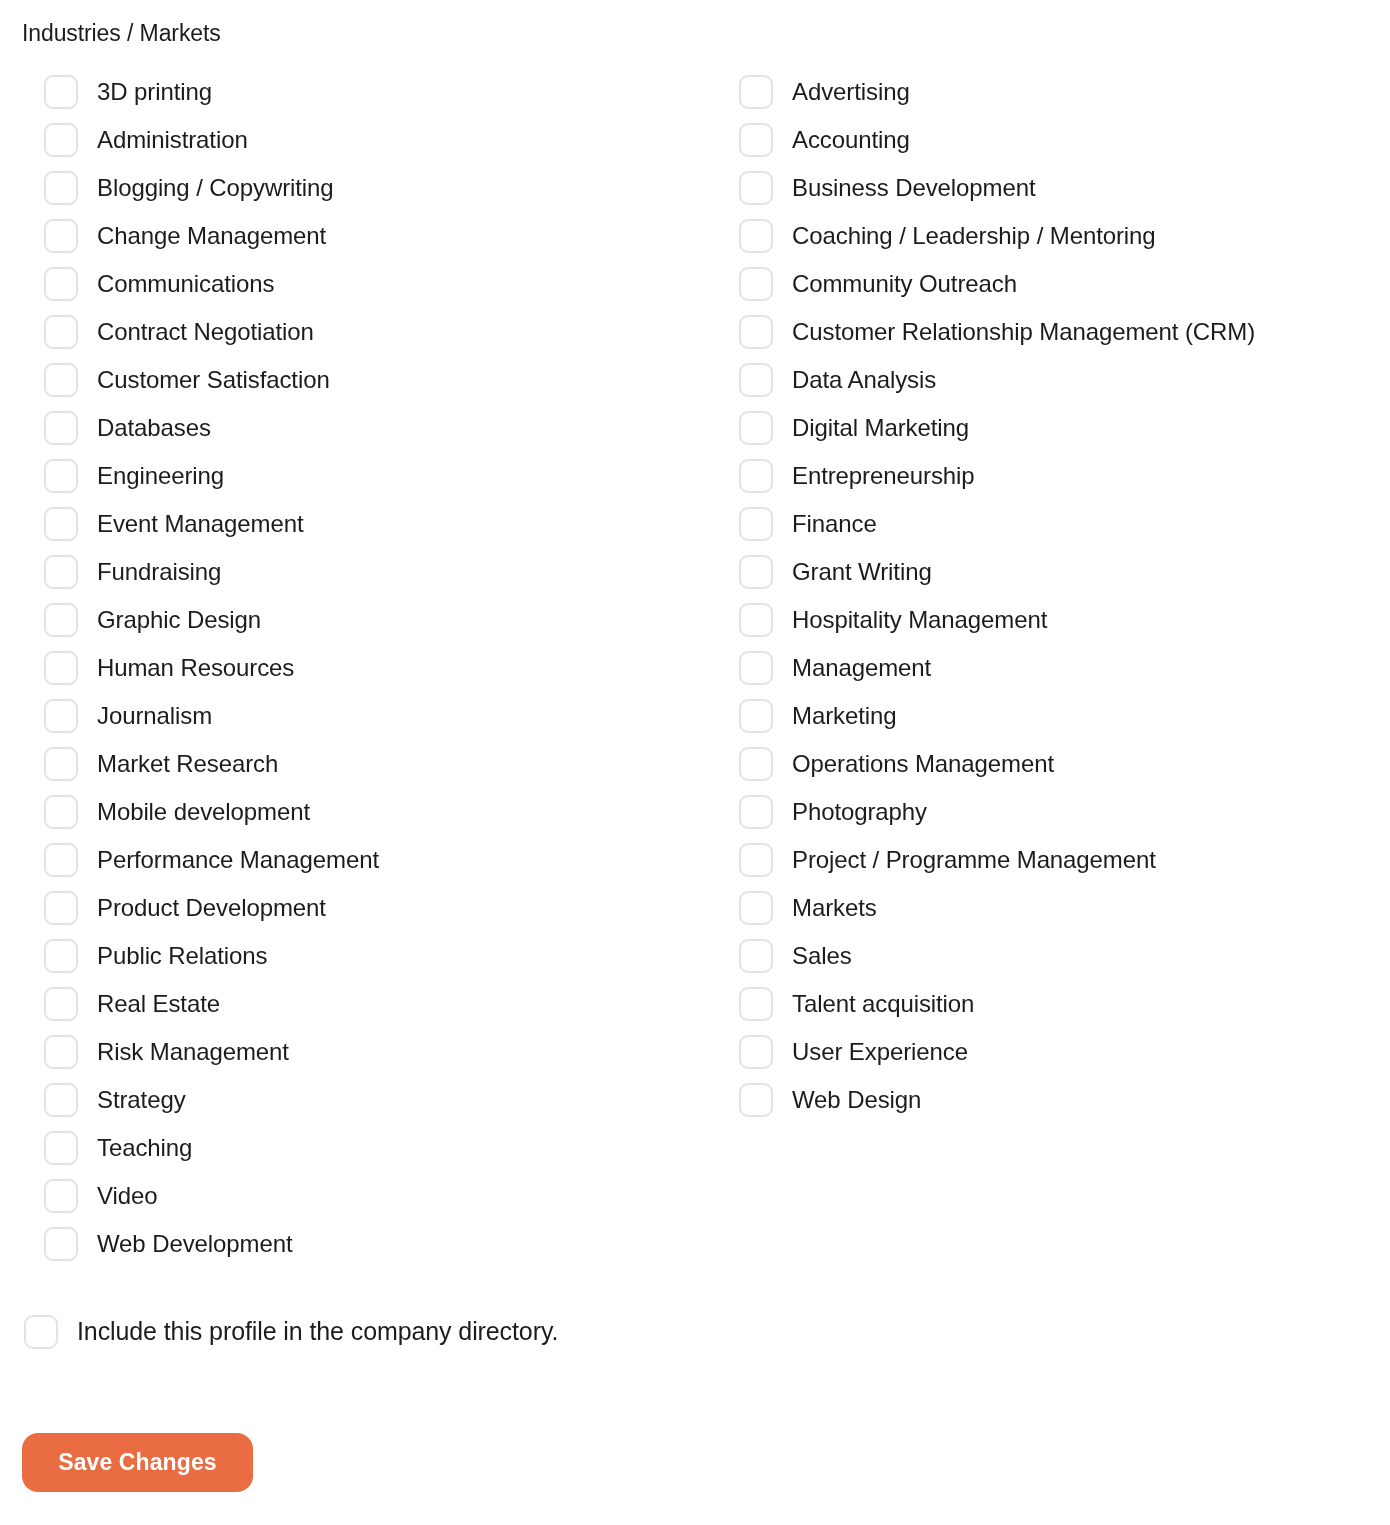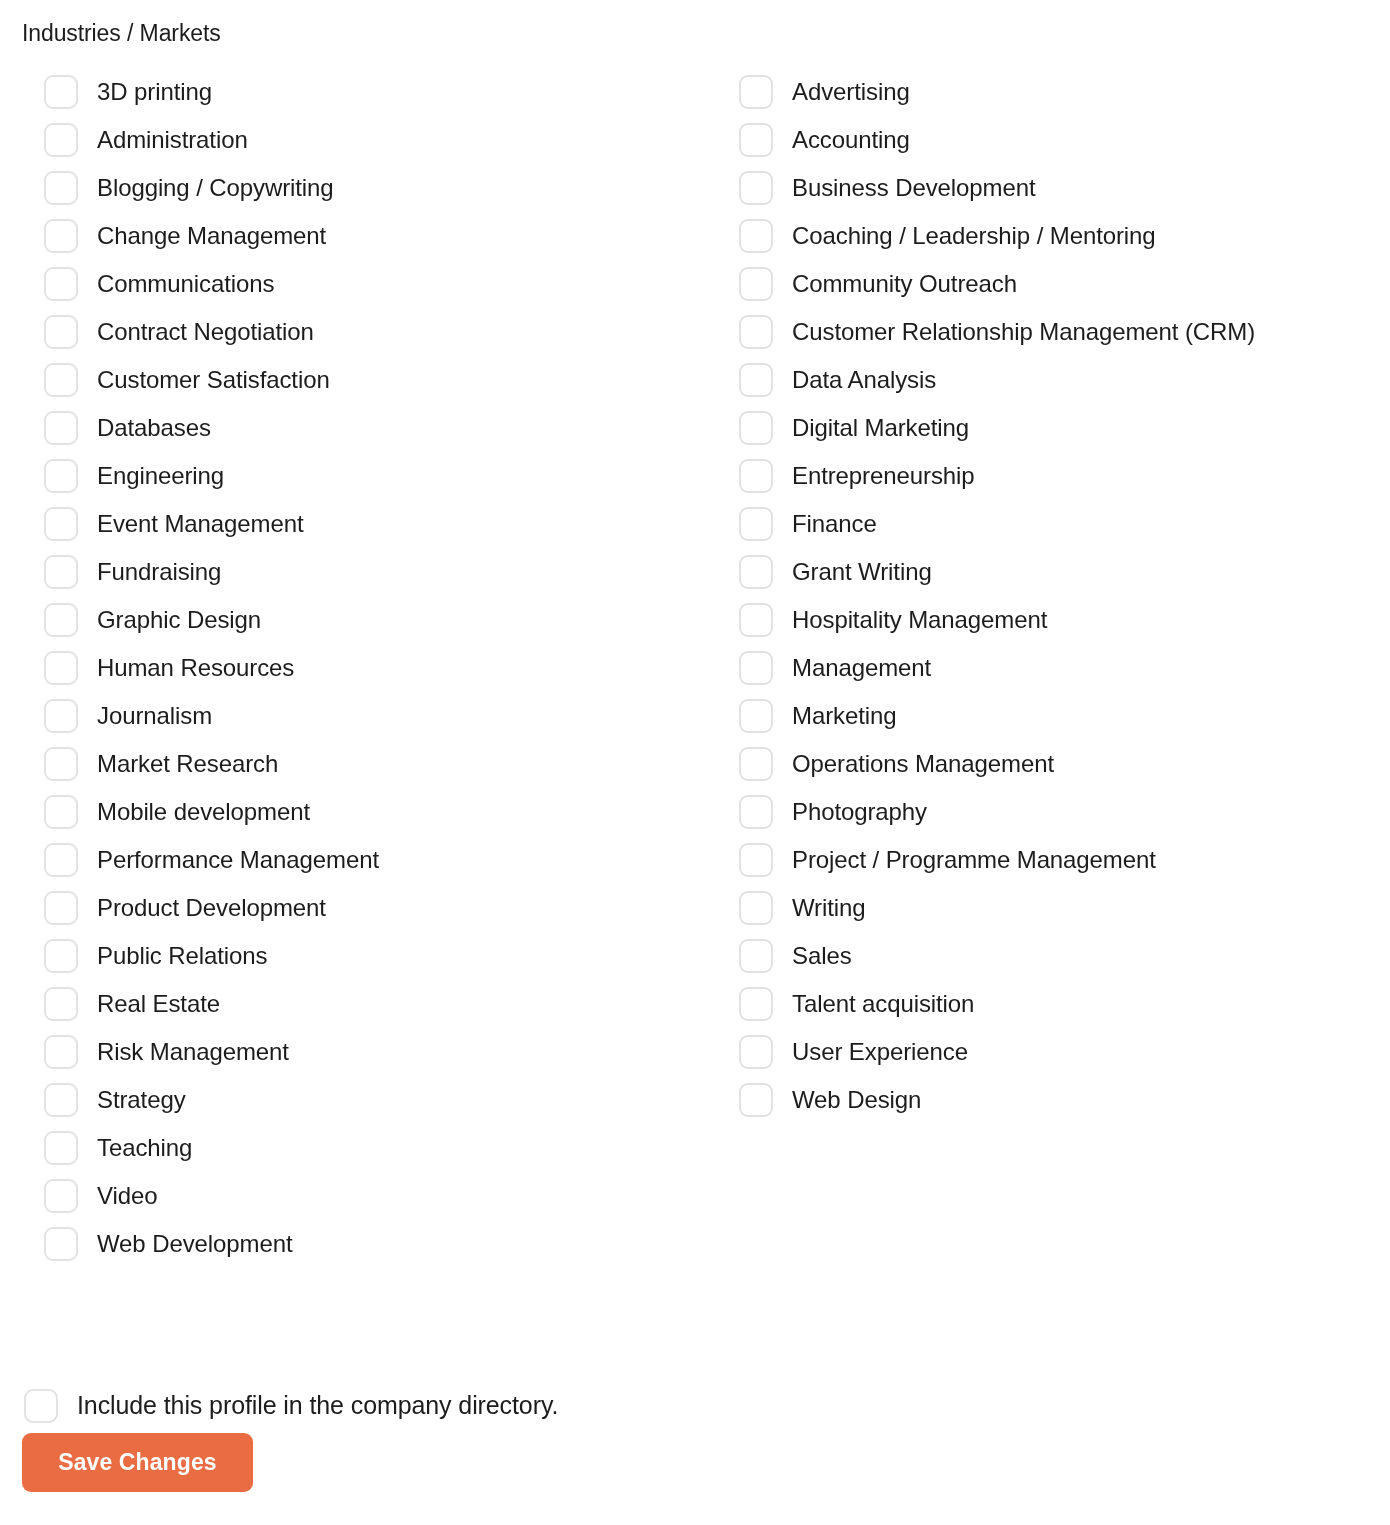--- a/index.html
+++ b/index.html
@@ -79,38 +79,38 @@
     font-weight: 400;
     color: #1c1c1c;
     line-height: 1.1;
     white-space: nowrap;
     letter-spacing: -0.1px;
   }
 
   .directory-row {
     position: absolute;
     left: 24px;
-    top: 1389px;
+    top: 1315px;
     display: flex;
     align-items: center;
   }
   .directory-row .check-label {
     font-size: 25px;
     letter-spacing: -0.1px;
   }
 
   .save-button {
     position: absolute;
     left: 22px;
     top: 1433px;
     width: 231px;
     height: 59px;
     background: #ea6c43;
     border: none;
-    border-radius: 9px;
+    border-radius: 16px;
     color: #ffffff;
     font-family: "Liberation Sans", sans-serif;
     font-size: 23px;
     font-weight: bold;
     letter-spacing: 0.1px;
     cursor: pointer;
     padding: 0;
     display: flex;
     align-items: center;
     justify-content: center;
@@ -290,21 +290,21 @@
         <div class="check-row">
           <span class="checkbox"></span>
           <span class="check-label">Photography</span>
         </div>
         <div class="check-row">
           <span class="checkbox"></span>
           <span class="check-label">Project / Programme Management</span>
         </div>
         <div class="check-row">
           <span class="checkbox"></span>
-          <span class="check-label">Writing</span>
+          <span class="check-label">Markets</span>
         </div>
         <div class="check-row">
           <span class="checkbox"></span>
           <span class="check-label">Sales</span>
         </div>
         <div class="check-row">
           <span class="checkbox"></span>
           <span class="check-label">Talent acquisition</span>
         </div>
         <div class="check-row">

